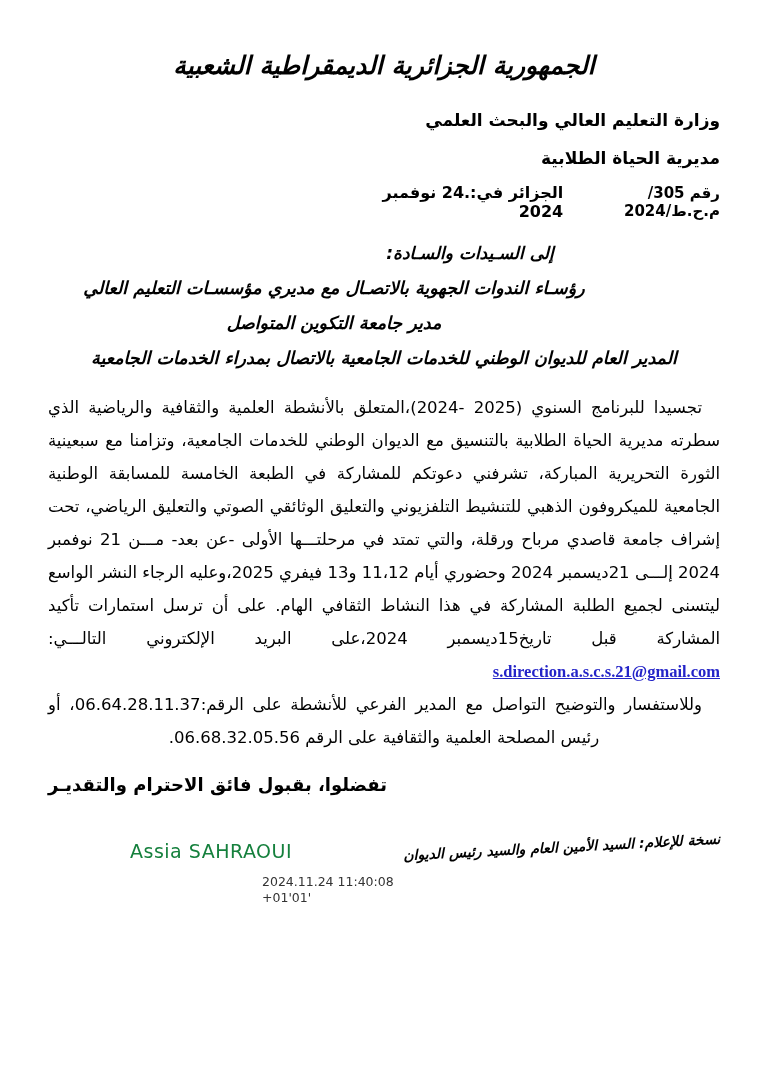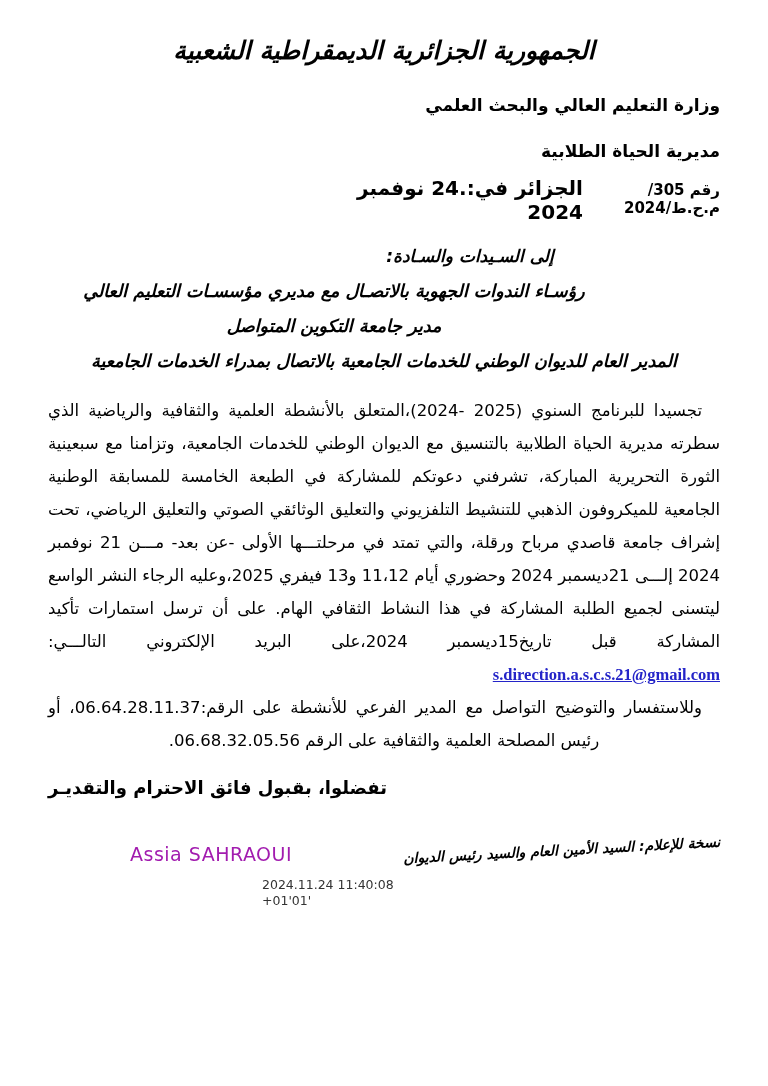--- a/index.html
+++ b/index.html
@@ -2,40 +2,40 @@
 <html lang="ar"><head>
 <meta charset="utf-8">
 <style>
   html,body{margin:0;padding:0;background:#e8e8e8;}
   .page{
     position:relative;
     width:768px;height:1086px;
     margin:0 auto;
     background:#ffffff;
     box-sizing:border-box;
-    padding:0 48px;
+    padding:15px 48px;
     overflow:hidden;
     font-family:"DejaVu Sans",sans-serif;
     color:#000;
     direction:rtl;
   }
   .republic{
     margin-top:22px;
     text-align:center;
     font-size:25px;
     font-weight:bold;
     font-style:italic;
     letter-spacing:1px;
     line-height:58px;
   }
   .ministry{margin-top:12px;text-align:right;font-weight:bold;font-size:17px;line-height:26px;}
-  .directorate{margin-top:20px;text-align:right;font-weight:bold;font-size:17px;line-height:26px;}
+  .directorate{margin-top:12px;text-align:right;font-weight:bold;font-size:17px;line-height:26px;}
   .refrow{margin-top:12px;display:flex;flex-direction:row;justify-content:space-between;align-items:baseline;}
   .refnum{font-weight:bold;font-size:15px;}
-  .placedate{font-weight:bold;font-size:20px;margin-left:300px;}
+  .placedate{font-weight:bold;font-size:16px;margin-left:300px;}
   .addr{margin-top:19px;font-style:italic;}
   .addr-salutation{text-align:center;position:relative;left:86px;font-weight:bold;font-size:17px;line-height:26px;}
   .addr-line{text-align:center;font-weight:bold;font-size:17.5px;line-height:26px;margin-top:9px;}
   .addr-line.shift-left{position:relative;left:-50px;}
   .subject{margin-top:40px;}
   .subject-l1{text-align:right;font-weight:bold;font-size:16.5px;line-height:26px;}
   .subject-l2{text-align:center;position:relative;left:-60px;font-weight:bold;font-size:16.5px;line-height:26px;margin-top:9px;}
   .attachments{text-align:right;padding-left:2px;padding-right:0;font-weight:bold;font-size:16.5px;line-height:26px;margin-top:9px;padding-left:0;margin-left:44px;}
   .body-par{
     margin:20px 0 0;
@@ -58,21 +58,21 @@
     text-align-last:center;
     font-size:16.5px;
     line-height:33px;
     text-indent:18px;
   }
   .closing{margin-top:16px;text-align:left;font-weight:bold;font-size:18px;line-height:30px;}
   .sig-row{position:relative;margin-top:26px;height:90px;}
   .sig-name{
     position:absolute;left:82px;top:14px;
     direction:ltr;
-    font-size:19px;color:#a21caf;letter-spacing:0.5px;
+    font-size:19px;color:#15803d;letter-spacing:0.5px;
   }
   .sig-stamp{
     position:absolute;left:214px;top:6px;
     direction:ltr;text-align:left;
     font-size:12.5px;color:#333;line-height:16px;margin-top:42px;
   }
   .footer-note{
     position:absolute;right:0px;top:10px;
     font-weight:bold;font-style:italic;
     font-size:14px;line-height:22px;

